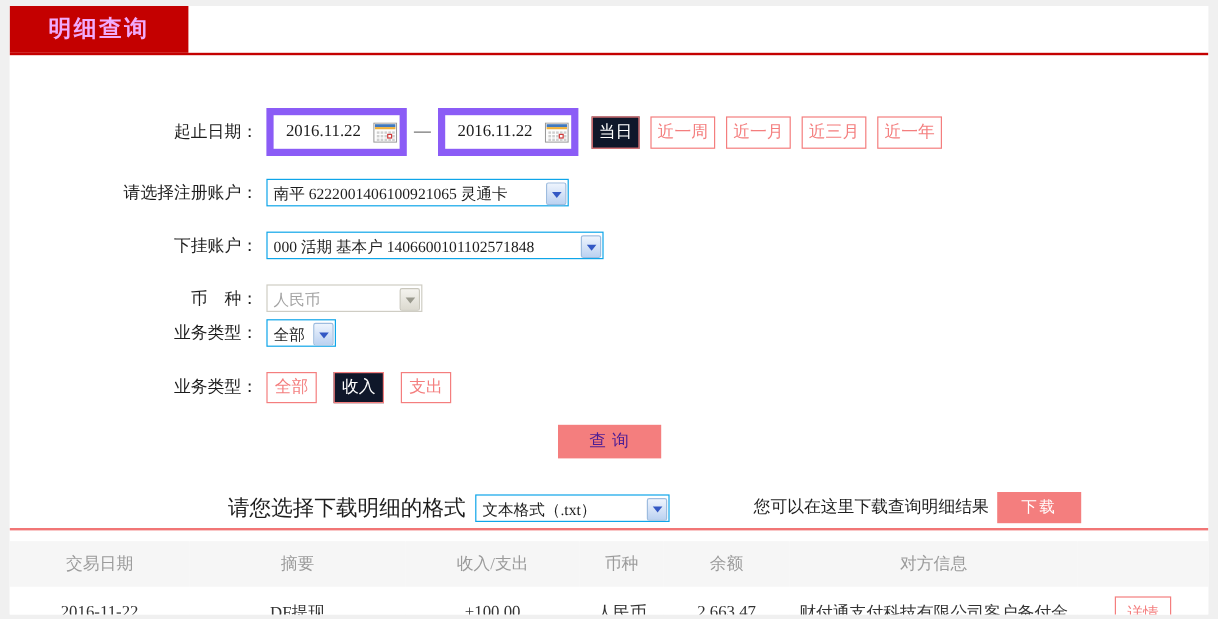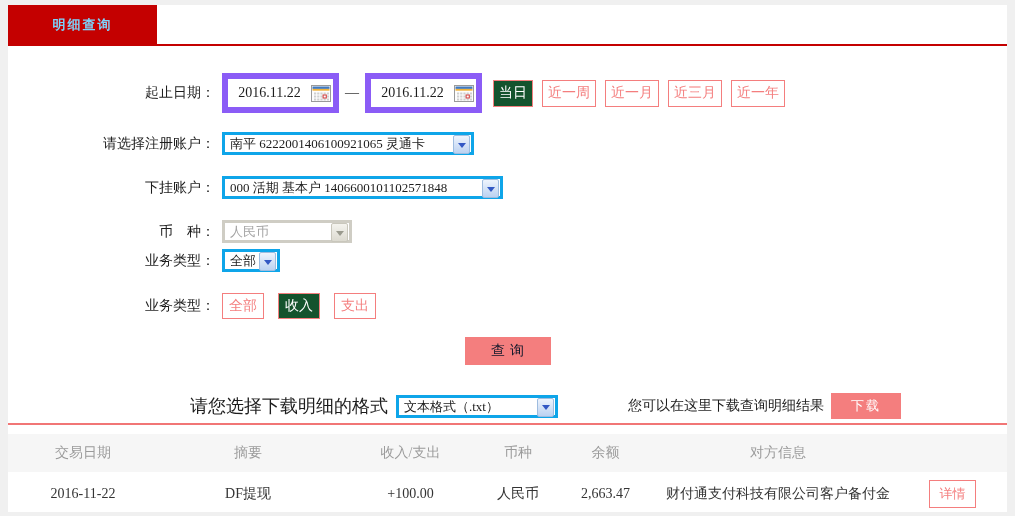--- a/index.html
+++ b/index.html
@@ -12,26 +12,26 @@
   .panel {
     margin: 5px 8px 0 8px;
     width: 999px; height: 507px;
     background: #ffffff;
     overflow: hidden;
   }
   
   .tabbar { border-bottom: 2px solid #c40000; height: 41px; }
   .tab {
     width: 149px; height: 39px; line-height: 39px;
-    background: #c40000; color: #7dd3fc;
-    text-align: center; font-size: 13px; font-weight: bold;
+    background: #c40000; color: #f0abfc;
+    text-align: center; font-size: 19px; font-weight: bold;
     letter-spacing: 2px; cursor: pointer;
   }
   
-  .form { padding-top: 27px; }
+  .form { padding-top: 44px; }
   .form-row { display: flex; align-items: center; }
   .form-label {
     flex: none; width: 207px; text-align: right;
     font-size: 14px; color: #1d1d1d;
   }
   .ctrl-area { display: flex; align-items: center; margin-left: 7px; }
   
   .date-input {
     display: inline-flex; align-items: center;
     width: 117px; height: 40px;
@@ -39,32 +39,32 @@
   }
   .date-text { flex: 1; text-align: center; font-size: 14px; color: #1d1d1d; }
   .cal-btn { flex: none; margin-right: 2px; cursor: pointer; line-height: 0; }
   .dash { margin: 0 6px; color: #333; font-size: 14px; }
   
   .qbtn {
     margin-left: 9px; height: 27px; padding: 0 5px;
     background: #ffffff; border: 1px solid #f47e7e; color: #f47e7e;
     font-size: 14px; font-family: inherit; cursor: pointer;
   }
-  .qbtn.filled, .fbtn.filled { background: #14532d; color: #ffffff; }
+  .qbtn.filled, .fbtn.filled { background: #0f172a; color: #ffffff; }
   .qbtn:first-of-type { margin-left: 11px; }
   .fbtn {
     margin-left: 14px; height: 26px; min-width: 42px; padding: 0 6px;
     background: #ffffff; border: 1px solid #f47e7e; color: #f47e7e;
     font-size: 14px; font-family: inherit; cursor: pointer;
   }
   .fbtn:first-of-type { margin-left: 0; }
   
   .xp-select {
-    display: inline-flex; align-items: flex-start;
-    height: 23px; border: 3px solid #0ea5e9; background: #fff;
+    display: inline-flex; align-items: flex-end;
+    height: 23px; border: 1px solid #0ea5e9; background: #fff;
     padding-left: 5px; font-size: 13px; color: #1d1d1d; cursor: pointer;
   }
   .xp-select .arrow {
     flex: none; width: 17px; height: 19px; margin-left: auto; margin-right: 1px;
     background: linear-gradient(#eef4fd, #bcd2f1);
     border: 1px solid #9ebcdf; border-radius: 2px;
     display: flex; align-items: center; justify-content: center;
   }
   .xp-select .arrow i {
     width: 0; height: 0; border: 4px solid transparent;
@@ -84,21 +84,21 @@
   .r1 { margin-bottom: 19px; }
   .r2 { margin-bottom: 21px; }
   .r3 { margin-bottom: 21px; }
   .r4 { margin-bottom: 6px; }
   .r5 { margin-bottom: 21px; }
   .r6 { margin-bottom: 18px; }
   
   .query-btn {
     display: block; margin: 0 auto 28px auto;
     width: 86px; height: 28px;
-    background: #f47e7e; color: #0f172a; border: none;
+    background: #f47e7e; color: #4c1d95; border: none;
     font-size: 14px; font-family: inherit; letter-spacing: 5px; text-indent: 5px;
     cursor: pointer;
   }
   
   .dl-row { display: flex; align-items: center; margin-left: 182px; height: 26px; }
   .dl-label { font-size: 18px; color: #1d1d1d; margin-right: 8px; }
   .dl-hint { font-size: 14px; color: #1d1d1d; margin-left: 70px; margin-right: 7px; }
   .dl-btn {
     width: 70px; height: 26px; background: #f47e7e; color: #fff; border: none;
     font-size: 13px; font-family: inherit; letter-spacing: 2px; cursor: pointer;

